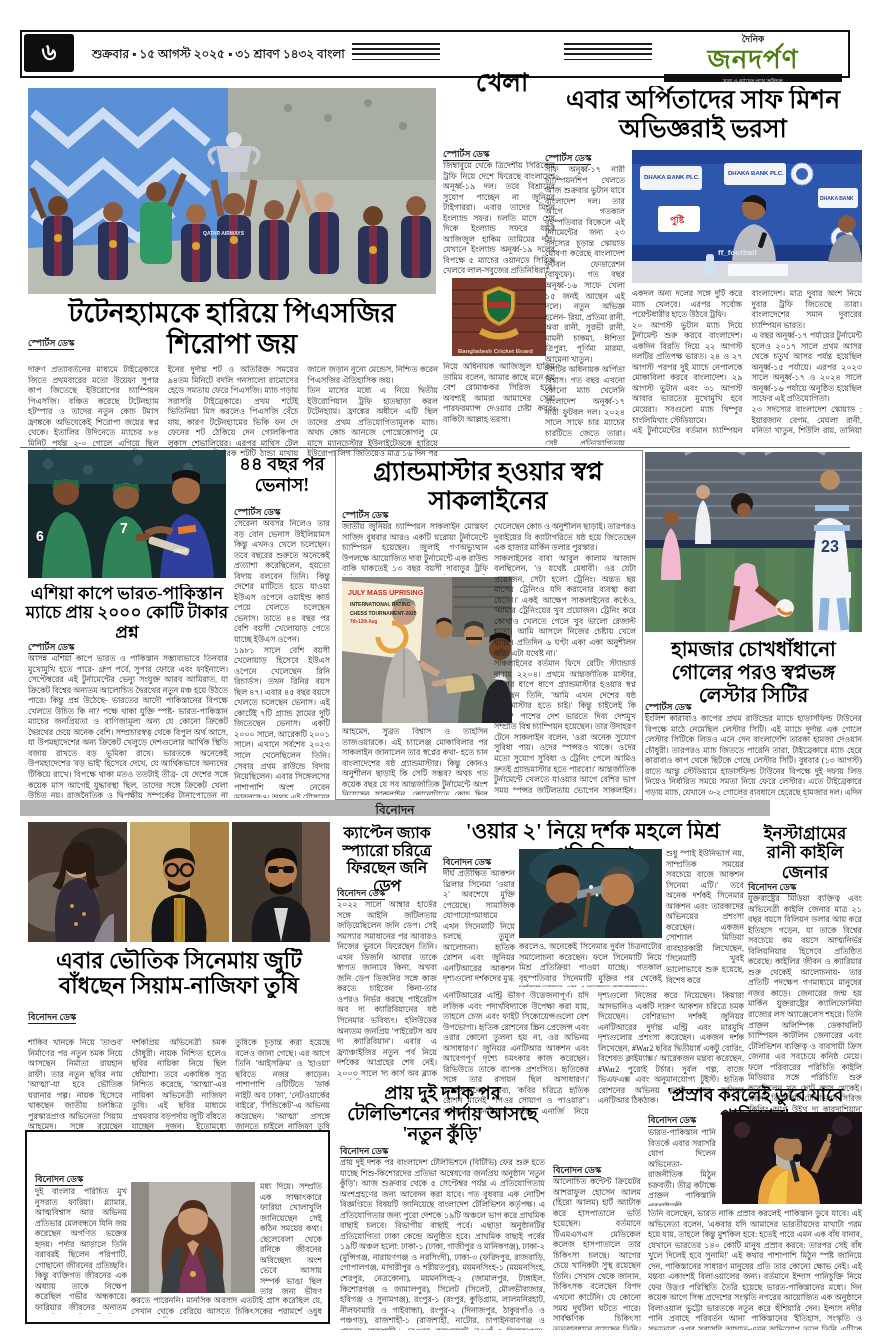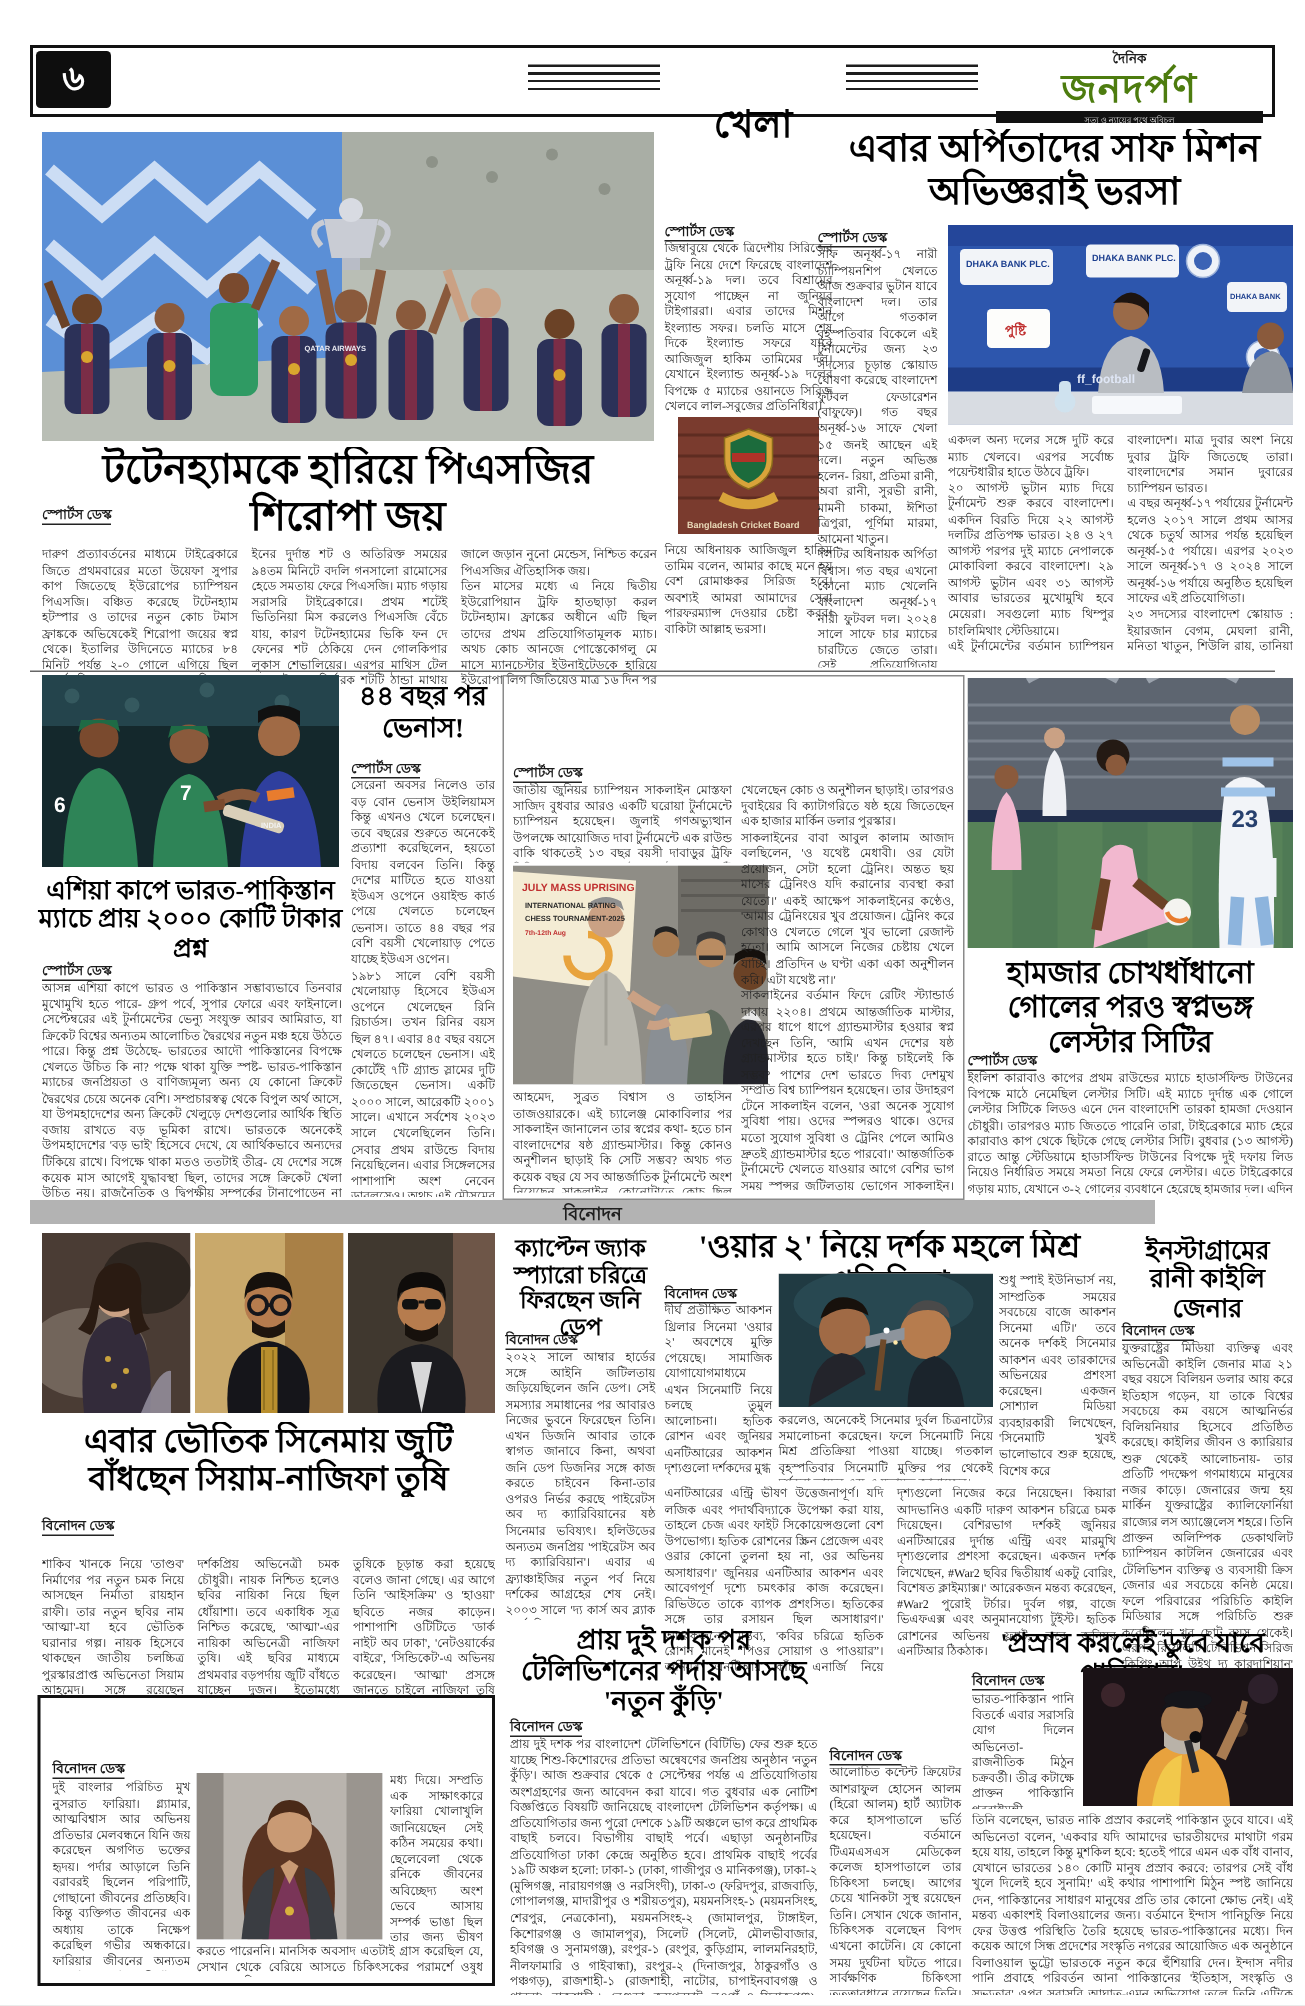--- a/index.html
+++ b/index.html
@@ -21,20 +21,21 @@
 </style>
 </head>
 <body>
 
 <div class="page">
 
   <div class="abs" style="left:20px;top:30px;width:826px;height:44px;border:2px solid #111;">
     <div class="abs" style="left:2px;top:2px;width:50px;height:38px;background:#0e0e0e;border-radius:3px;text-align:center;">
       <span style="color:#fff;font-size:23px;font-weight:800;line-height:38px;">৬</span>
     </div>
+    <div class="abs" style="left:70px;top:13px;font-size:12px;font-weight:700;color:#1d1d1d;">শুক্রবার ▪ ১৫ আগস্ট ২০২৫ ▪ ৩১ শ্রাবণ ১৪৩২ বাংলা</div>
     <div class="abs lines" style="left:330px;top:11px;width:88px;height:21px;"></div>
     <div class="abs" style="left:424px;top:3px;width:112px;text-align:center;font-size:25px;font-weight:800;color:#000;margin-top:28px;">খেলা</div>
     <div class="abs lines" style="left:542px;top:11px;width:88px;height:21px;"></div>
     <div class="abs" style="right:6px;top:0px;width:178px;text-align:center;">
       <div style="font-size:9px;font-weight:800;">দৈনিক</div>
       <div style="font-size:26px;font-weight:900;line-height:1.0;letter-spacing:1px;color:#4d7c0f;">জনদর্পণ</div>
       <div style="background:#111;height:8px;line-height:8px;margin-top:1px;">
         <span style="color:#eee;font-size:5.5px;">সত্য ও ন্যায়ের পথে অবিচল</span>
       </div>
     </div>
@@ -235,20 +236,21 @@
   <div class="abs byline" style="left:28px;top:640px;"><span>স্পোর্টস ডেস্ক</span></div>
   <div class="abs bt" style="left:28px;top:654px;width:200px;height:144px;">আসন্ন এশিয়া কাপে ভারত ও পাকিস্তান সম্ভাব্যভাবে তিনবার মুখোমুখি হতে পারে- গ্রুপ পর্বে, সুপার ফোরে এবং ফাইনালে। সেপ্টেম্বরের এই টুর্নামেন্টের ভেন্যু সংযুক্ত আরব আমিরাত, যা ক্রিকেট বিশ্বের অন্যতম আলোচিত দ্বৈরথের নতুন মঞ্চ হয়ে উঠতে পারে। কিন্তু প্রশ্ন উঠেছে- ভারতের আদৌ পাকিস্তানের বিপক্ষে খেলতে উচিত কি না? পক্ষে থাকা যুক্তি স্পষ্ট- ভারত-পাকিস্তান ম্যাচের জনপ্রিয়তা ও বাণিজ্যমূল্য অন্য যে কোনো ক্রিকেট দ্বৈরথের চেয়ে অনেক বেশি। সম্প্রচারস্বত্ব থেকে বিপুল অর্থ আসে, যা উপমহাদেশের অন্য ক্রিকেট খেলুড়ে দেশগুলোর আর্থিক স্থিতি বজায় রাখতে বড় ভূমিকা রাখে। ভারতকে অনেকেই উপমহাদেশের 'বড় ভাই' হিসেবে দেখে, যে আর্থিকভাবে অন্যদের টিকিয়ে রাখে। বিপক্ষে থাকা মতও ততটাই তীব্র- যে দেশের সঙ্গে কয়েক মাস আগেই যুদ্ধাবস্থা ছিল, তাদের সঙ্গে ক্রিকেট খেলা উচিত নয়। রাজনৈতিক ও দ্বিপক্ষীয় সম্পর্কের টানাপোড়েন না মিটে গেলে মাঠের লড়াই অনৈতিক বলে মনে করেন তারা। তবে বিতর্ক যাই থাকুক, ভারত-পাকিস্তান দ্বৈরথকে এখনো ক্রিকেটের সবচেয়ে প্রতীক্ষিত ম্যাচ ধরা হয়। কিন্তু সাম্প্রতিক পরিসংখ্যান বলছে, প্রতিদ্বন্দ্বিতা মাঠে আর ততটা সমানে সমান নয়। গত ১৫ বছরে দুই দল খেলেছে ১৭টি ওয়ানডে—ভারত জিতেছে ১২টিতে, পাকিস্তান মাত্র ৪টিতে। টি-টোয়েন্টিতে ১৩ ম্যাচের মধ্যে ভারত জিতেছে ১০টি, পাকিস্তান ৩টি।
 গত বছর যুক্তরাষ্ট্রে অনুষ্ঠিত টি-টোয়েন্টি বিশ্বকাপে ভারতের কাছে হারের পাশাপাশি পাকিস্তান হেরেছিল স্বাগতিক যুক্তরাষ্ট্র ও তুলনামূলক দুর্বল দলগুলোর কাছেও।</div>
 
   <div class="abs hl" style="left:234px;top:454px;width:96px;font-size:18px;">৪৪ বছর পর ভেনাস!</div>
   <div class="abs byline" style="left:234px;top:505px;"><span>স্পোর্টস ডেস্ক</span></div>
   <div class="abs bt" style="left:234px;top:519px;width:96px;height:279px;">সেরেনা অবসর নিলেও তার বড় বোন ভেনাস উইলিয়ামস কিন্তু এখনও খেলে চলেছেন। তবে বছরের শুরুতে অনেকেই প্রত্যাশা করেছিলেন, হয়তো বিদায় বলবেন তিনি। কিন্তু দেশের মাটিতে হতে যাওয়া ইউএস ওপেনে ওয়াইল্ড কার্ড পেয়ে খেলতে চলেছেন ভেনাস। তাতে ৪৪ বছর পর বেশি বয়সী খেলোয়াড় পেতে যাচ্ছে ইউএস ওপেন।
 ১৯৮১ সালে বেশি বয়সী খেলোয়াড় হিসেবে ইউএস ওপেনে খেলেছেন রিনি রিচার্ডস। তখন রিনির বয়স ছিল ৪৭। এবার ৪৫ বছর বয়সে খেলতে চলেছেন ভেনাস। এই কোর্টেই ৭টি গ্র্যান্ড স্লামের দুটি জিতেছেন ভেনাস। একটি ২০০০ সালে, আরেকটি ২০০১ সালে। এখানে সর্বশেষ ২০২৩ সালে খেলেছিলেন তিনি। সেবার প্রথম রাউন্ডে বিদায় নিয়েছিলেন। এবার সিঙ্গেলসের পাশাপাশি অংশ নেবেন ডাবলসেও। অথচ এই মৌসুমের শুরুতে ভেনাসকে নিষ্ক্রিয় খেলোয়াড়দের একজন বলে ভাবা হচ্ছিল। কারণ পুরো বছর কাটিয়েছেন কোথাও না খেলে। তার পর আসল ফেরা, ওয়াশিংটন ওপেনে খেলার জন্য প্রস্তুত তিনি। ১৬ মাস পর খেলতে নেমে সেখানে প্রথম রাউন্ডের ম্যাচ জিতলেও বাদ পড়েন দ্বিতীয় রাউন্ডে।</div>
 
   <div class="abs boxed" style="left:335px;top:450px;width:306px;height:348px;"></div>
+  <div class="abs hl" style="left:340px;top:458px;width:296px;font-size:25px;">গ্র্যান্ডমাস্টার হওয়ার স্বপ্ন সাকলাইনের</div>
   <div class="abs byline" style="left:342px;top:508px;"><span>স্পোর্টস ডেস্ক</span></div>
   <div class="abs bt" style="left:342px;top:522px;width:146px;height:53px;">জাতীয় জুনিয়র চ্যাম্পিয়ন সাকলাইন মোস্তফা সাজিদ বুধবার আরও একটি ঘরোয়া টুর্নামেন্টে চ্যাম্পিয়ন হয়েছেন। জুলাই গণঅভ্যুত্থান উপলক্ষে আয়োজিত দাবা টুর্নামেন্টে এক রাউন্ড বাকি থাকতেই ১৩ বছর বয়সী দাবাড়ুর ট্রফি নিশ্চিত হয়েছে। শেষ পর্যন্ত ৭ রাউন্ডে সব কটি ম্যাচই জিতেছে ভিভাস ক্লাবের ফিদে মাস্টার। এই টুর্নামেন্টে সাকলাইন হারিয়েছেন তার চেয়ে বেশি রেটিংয়ের শক্তিশালী তিন প্রতিপক্ষ নিগহাজ উদ্দিন</div>
   <div class="photo" style="left:342px;top:577px;width:170px;height:146px;">
     <svg viewBox="0 0 170 146" preserveAspectRatio="none">
       <rect width="170" height="146" fill="#8f8d86"></rect>
       <rect x="110" y="0" width="60" height="60" fill="#6e6c66"></rect>
       <g stroke="#5c5a55" stroke-width="2">
           <line x1="112" y1="10" x2="168" y2="10"></line>
           <line x1="112" y1="20" x2="168" y2="20"></line>
           <line x1="112" y1="30" x2="168" y2="30"></line>

